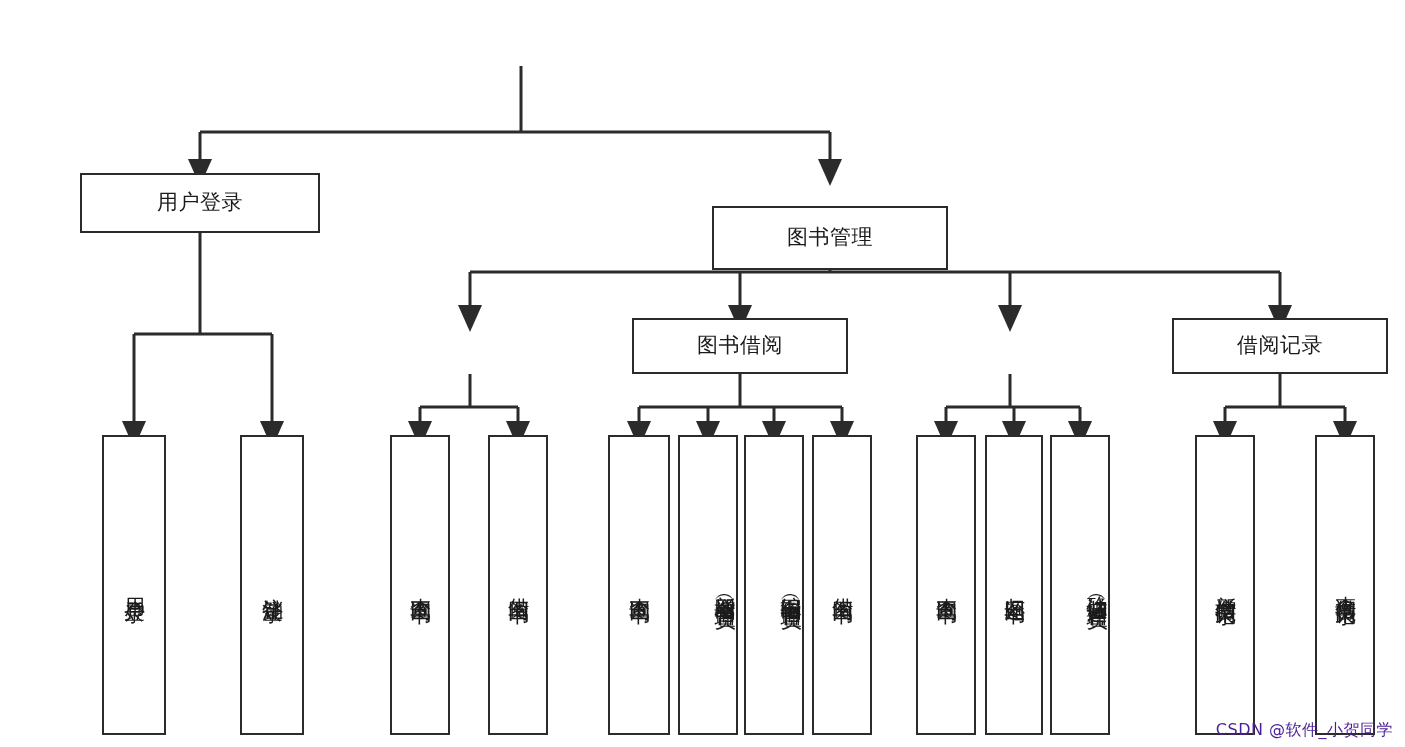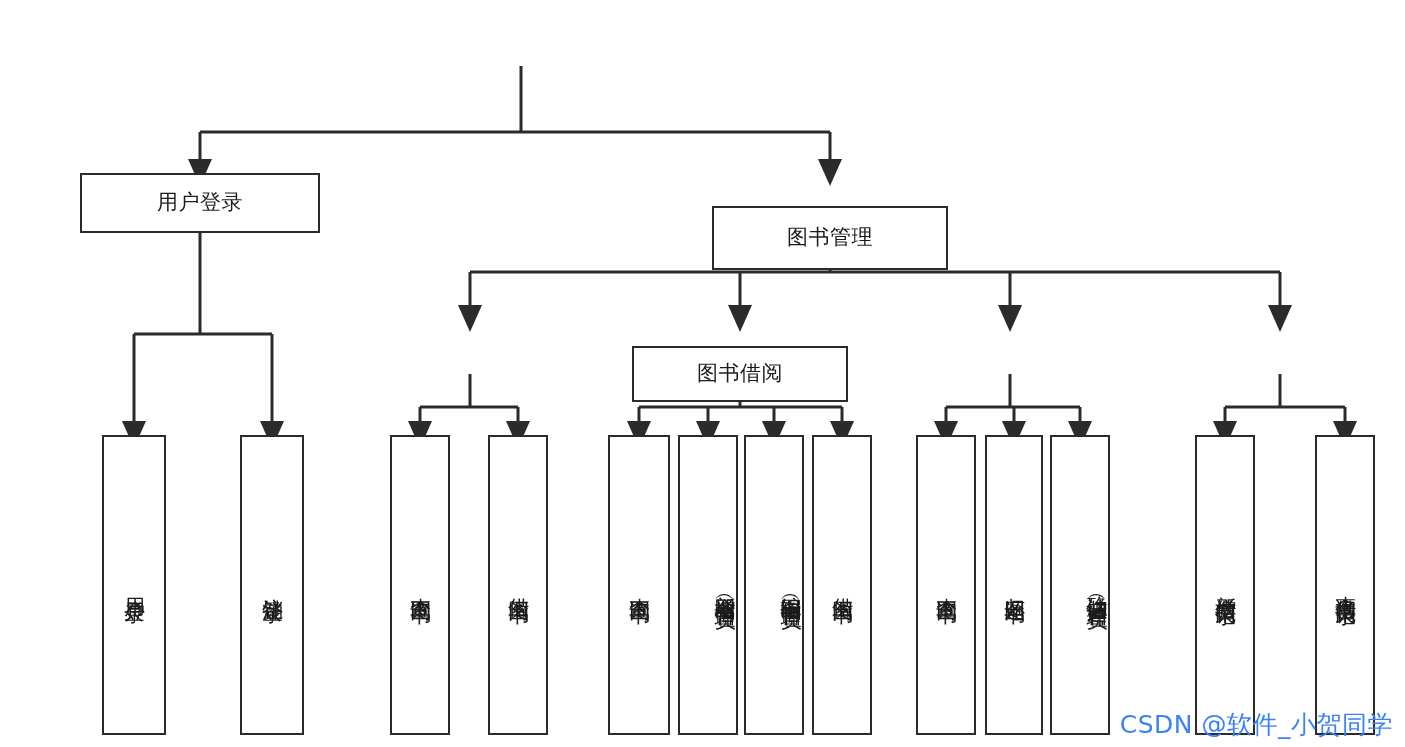--- a/index.html
+++ b/index.html
@@ -55,22 +55,22 @@
     align-items: center;
     padding-top: 0;
   }
   .node.root {
     font-size: 22px;
   }
   .watermark {
     position: absolute;
     right: 12px;
     bottom: 6px;
-    font-size: 25px;
-    color: #3b82f6;
+    font-size: 16px;
+    color: #4c1d95;
     white-space: nowrap;
     z-index: 3;
     letter-spacing: 0.5px;
   }
 </style>
 </head>
 <body>
 
 <div id="canvas">
 
@@ -121,21 +121,22 @@
       <path d="M1225,407 L1345,407"></path>
       <path d="M1225,407 L1225,424" marker-end="url(#arrow)"></path>
       <path d="M1345,407 L1345,424" marker-end="url(#arrow)"></path>
     </g>
   </svg>
 
 
   <div class="node horiz" style="left: 80px; top: 173px; width: 240px; height: 60px;">用户登录</div>
   <div class="node horiz" style="left: 712px; top: 173px; width: 236px; height: 64px; margin-top: 33px;">图书管理</div>
 
-  <div class="node horiz" style="left: 632px; top: 318px; width: 216px; height: 56px; margin-top: 28px;">图书借阅</div>
+  <div class="node horiz" style="left: 632px; top: 318px; width: 216px; height: 56px;">图书借阅</div>
+  <div class="node horiz" style="left: 1172px; top: 318px; width: 216px; height: 56px;">借阅记录</div>
 
   <div class="node vert centered" style="left: 102px; top: 435px; width: 64px; height: 300px;">用户登录</div>
   <div class="node vert centered" style="left: 240px; top: 435px; width: 64px; height: 300px;">注销登录</div>
   <div class="node vert centered" style="left: 390px; top: 435px; width: 60px; height: 300px;">查询图书</div>
   <div class="node vert centered" style="left: 488px; top: 435px; width: 60px; height: 300px;">借阅图书</div>
   <div class="node vert centered" style="left: 608px; top: 435px; width: 62px; height: 300px;">查询图书</div>
   <div class="node vert" style="left: 678px; top: 435px; width: 60px; height: 300px;">新增图书（管理员）</div>
   <div class="node vert" style="left: 744px; top: 435px; width: 60px; height: 300px;">编辑图书（管理员）</div>
   <div class="node vert centered" style="left: 812px; top: 435px; width: 60px; height: 300px;">借阅图书</div>
   <div class="node vert centered" style="left: 916px; top: 435px; width: 60px; height: 300px;">查询图书</div>

